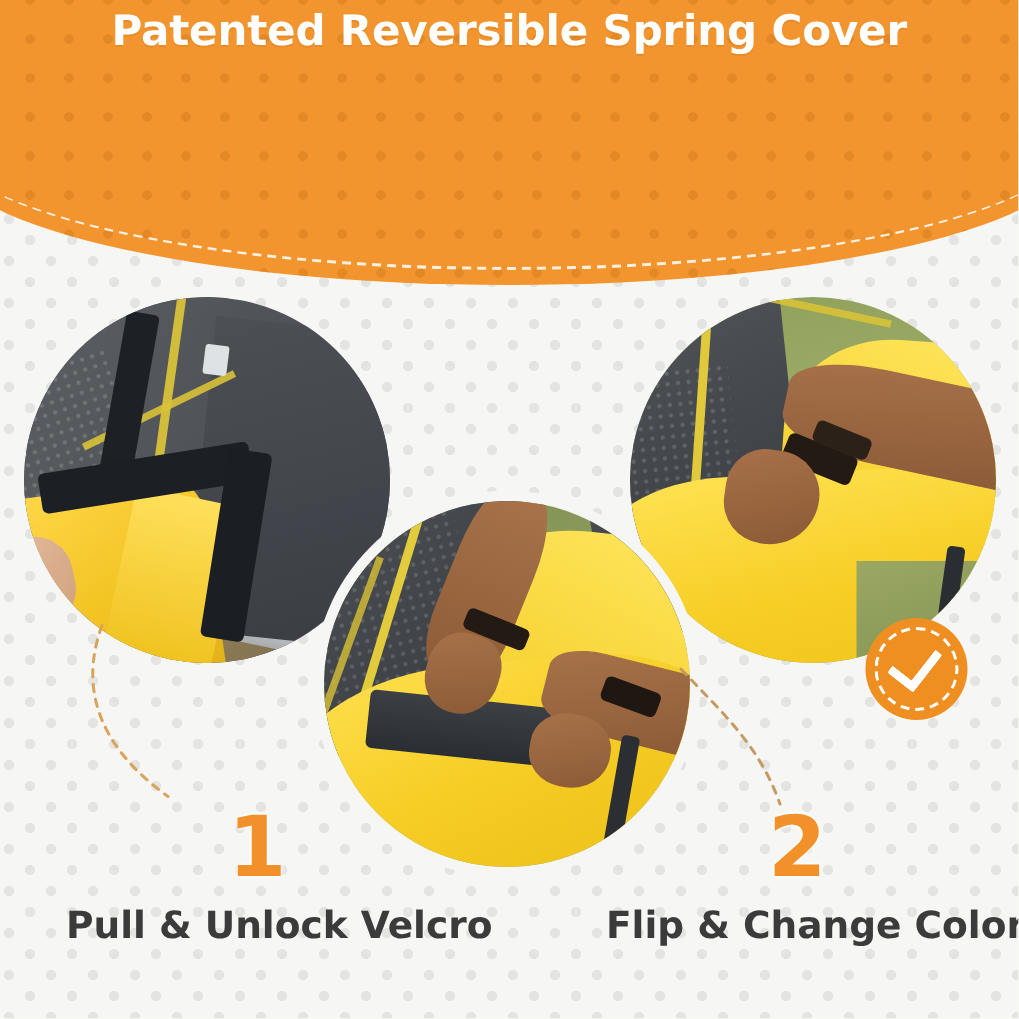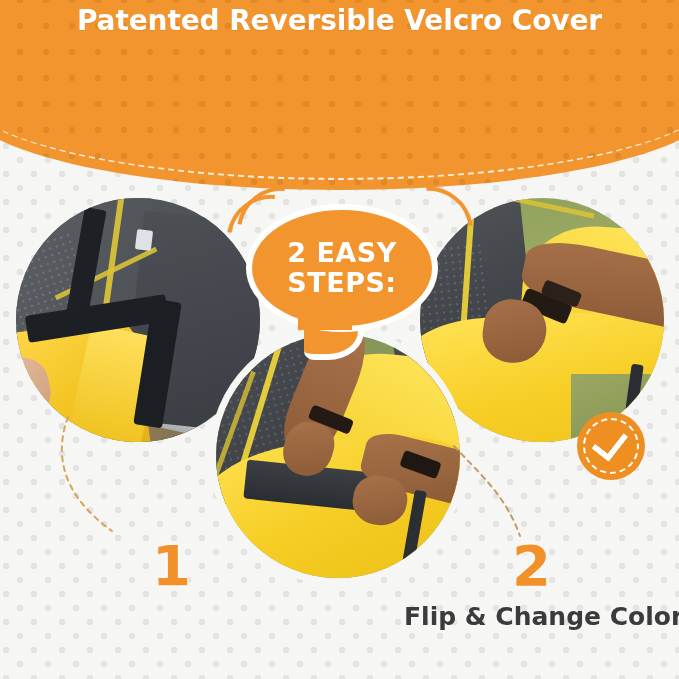--- a/index.html
+++ b/index.html
@@ -349,39 +349,28 @@
 
   <svg class="connector conn-2" width="140" height="110">
     <path d="M 6 6 C 32 34, 58 56, 72 96" fill="none" stroke="#c59a63" stroke-width="2" stroke-dasharray="5 5" stroke-linecap="round"></path>
   </svg>
 
   <div class="check-badge">
     <div class="check-ring"></div>
     <div class="check-mark"></div>
   </div>
 
-  <div class="bubble-wrap">
-    <div class="motion motion-l1"></div>
-    <div class="motion motion-l2"></div>
-    <div class="motion motion-r1"></div>
-    <div class="bubble-tail"></div>
-    <div class="bubble"></div>
-    <div class="bubble-tail2"></div>
-    <div class="bubble-text">
-      <span>2 EASY</span>
-      <span>STEPS:</span>
-    </div>
-  </div>
 
   <div class="step-num step-num-1">1</div>
   <div class="step-num step-num-2">2</div>
 
+  <div class="step-cap step-cap-1">Pull &amp; Unlock Velcro</div>
   <div class="step-cap step-cap-2">Flip &amp; Change Color</div>
 
   <div class="banner">
     <div class="banner-dots"></div>
   </div>
   <div class="banner-dash"></div>
   <div class="banner-text">
-    <h2 class="title-sub">Patented Reversible Velcro Cover</h2>
+    <h2 class="title-sub">Patented Reversible Spring Cover</h2>
   </div>
 
 </div>
 
 </body></html>

